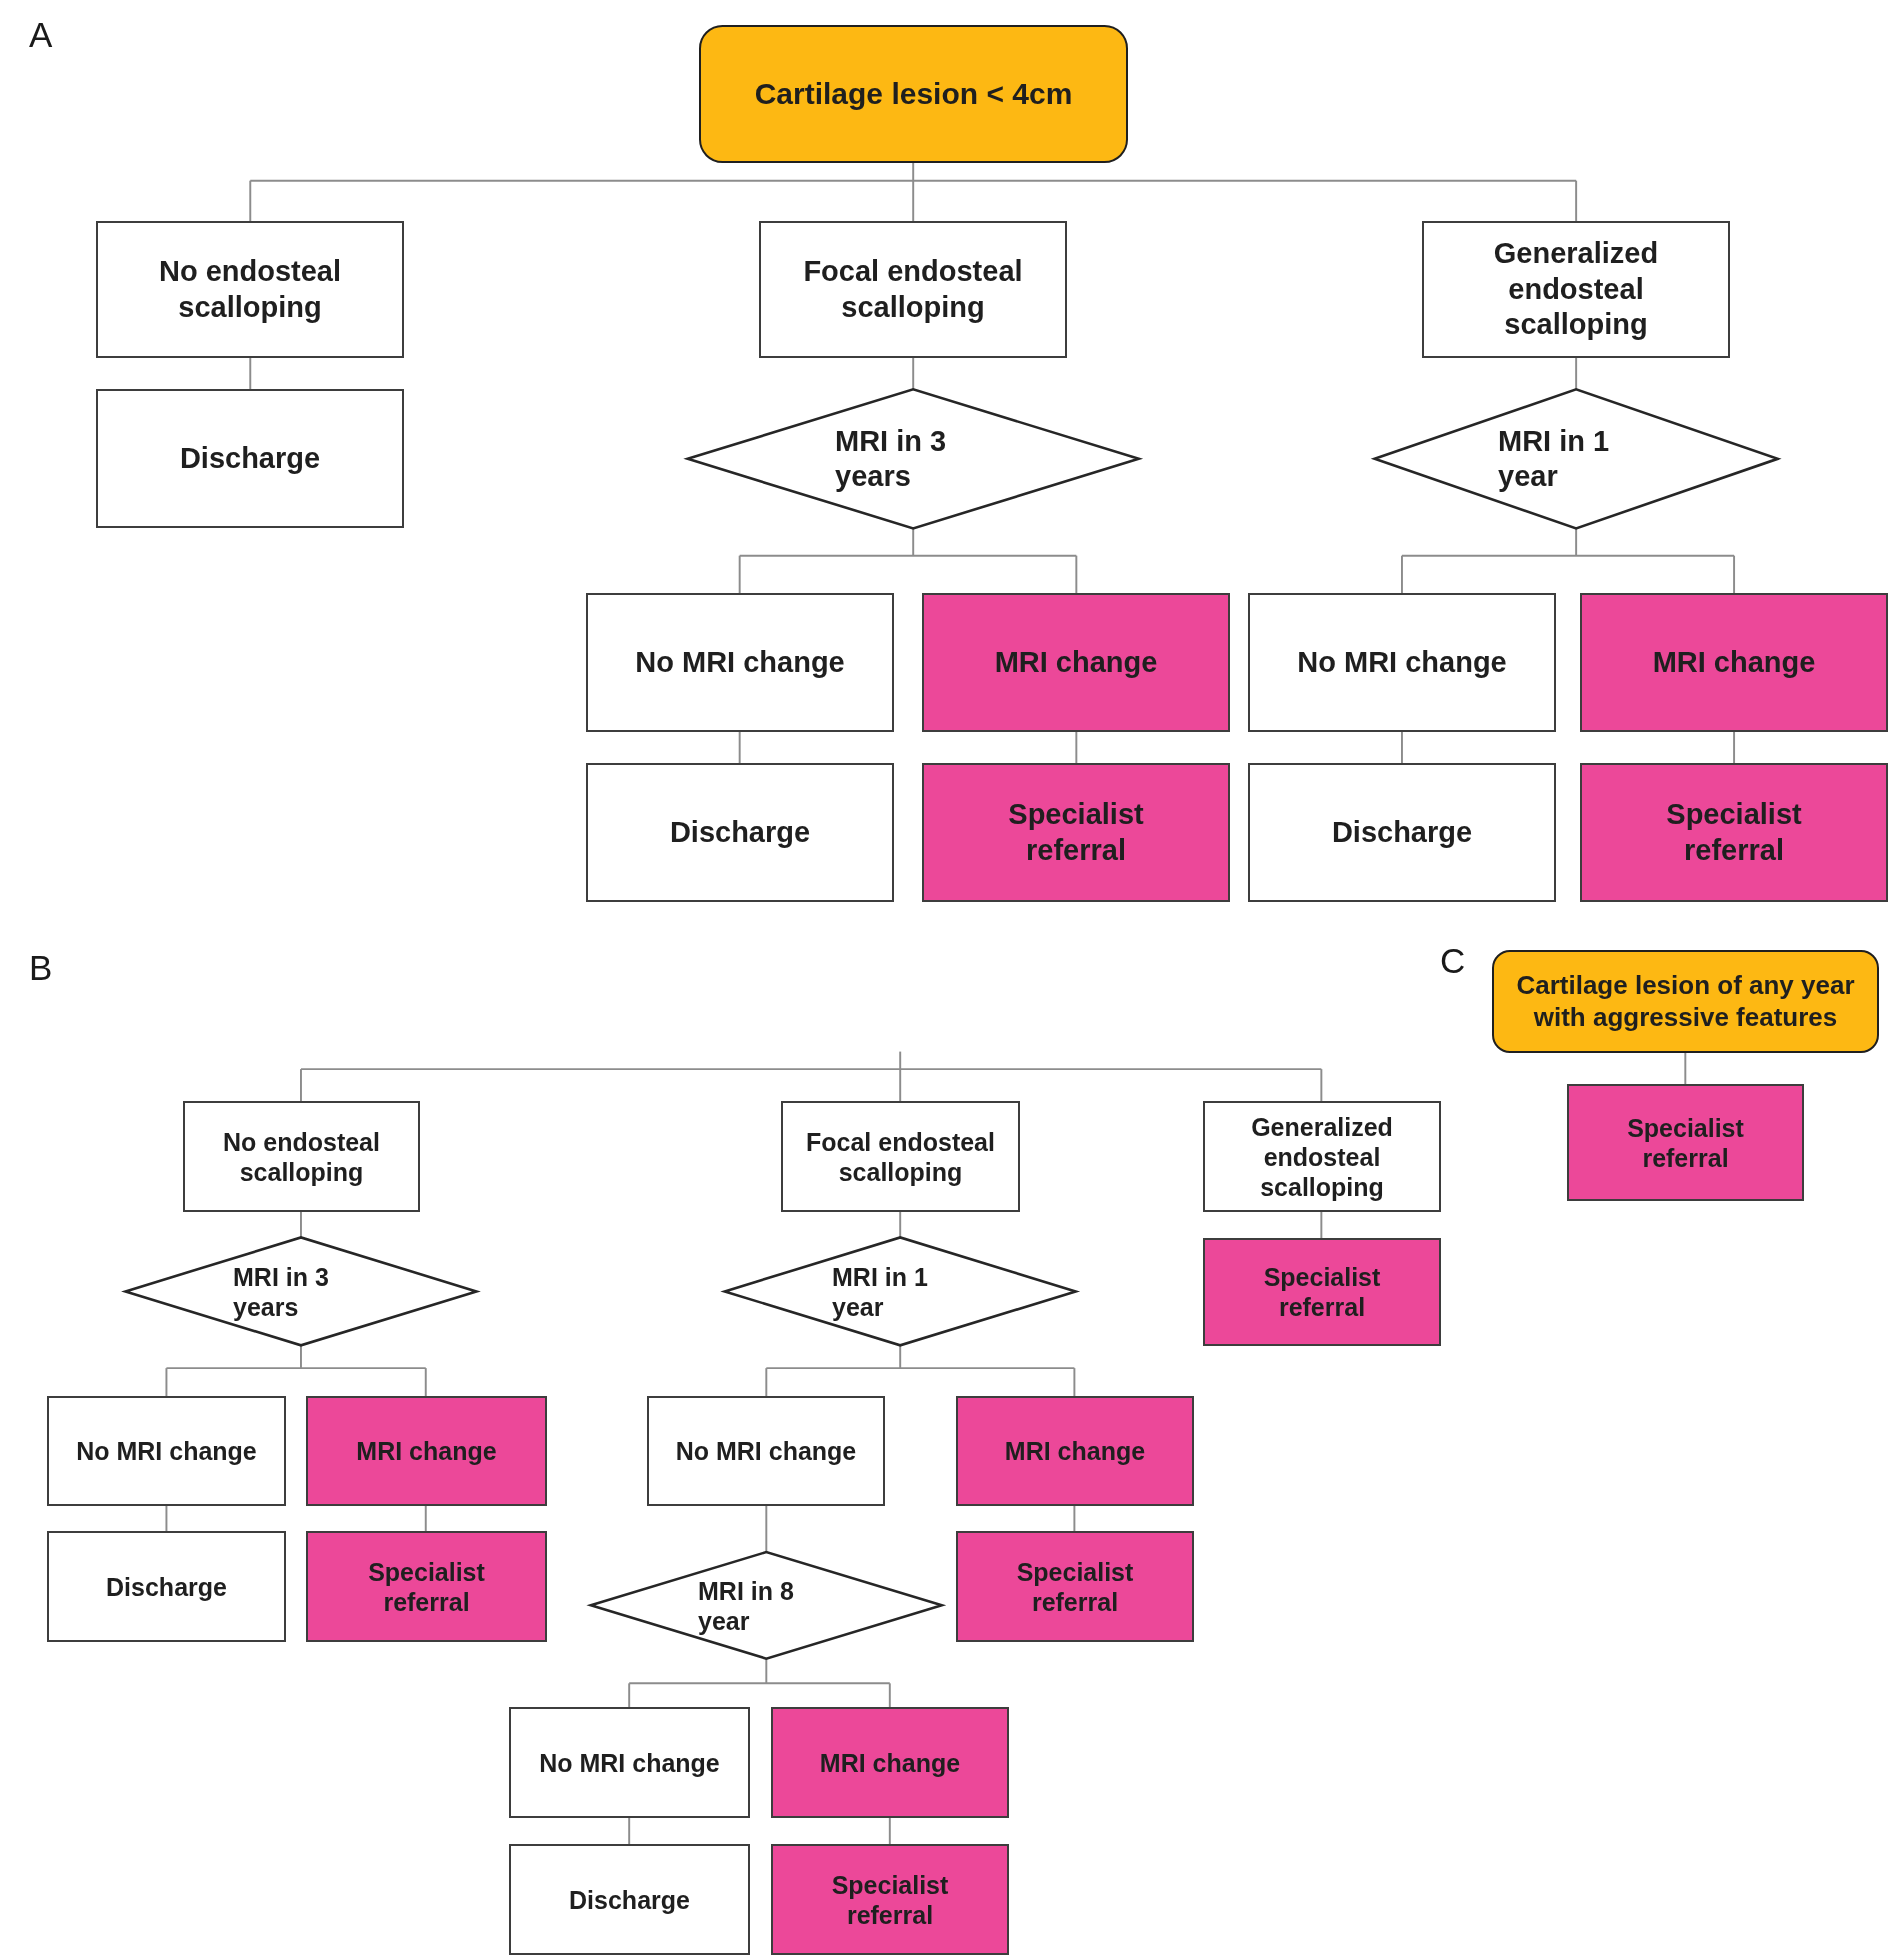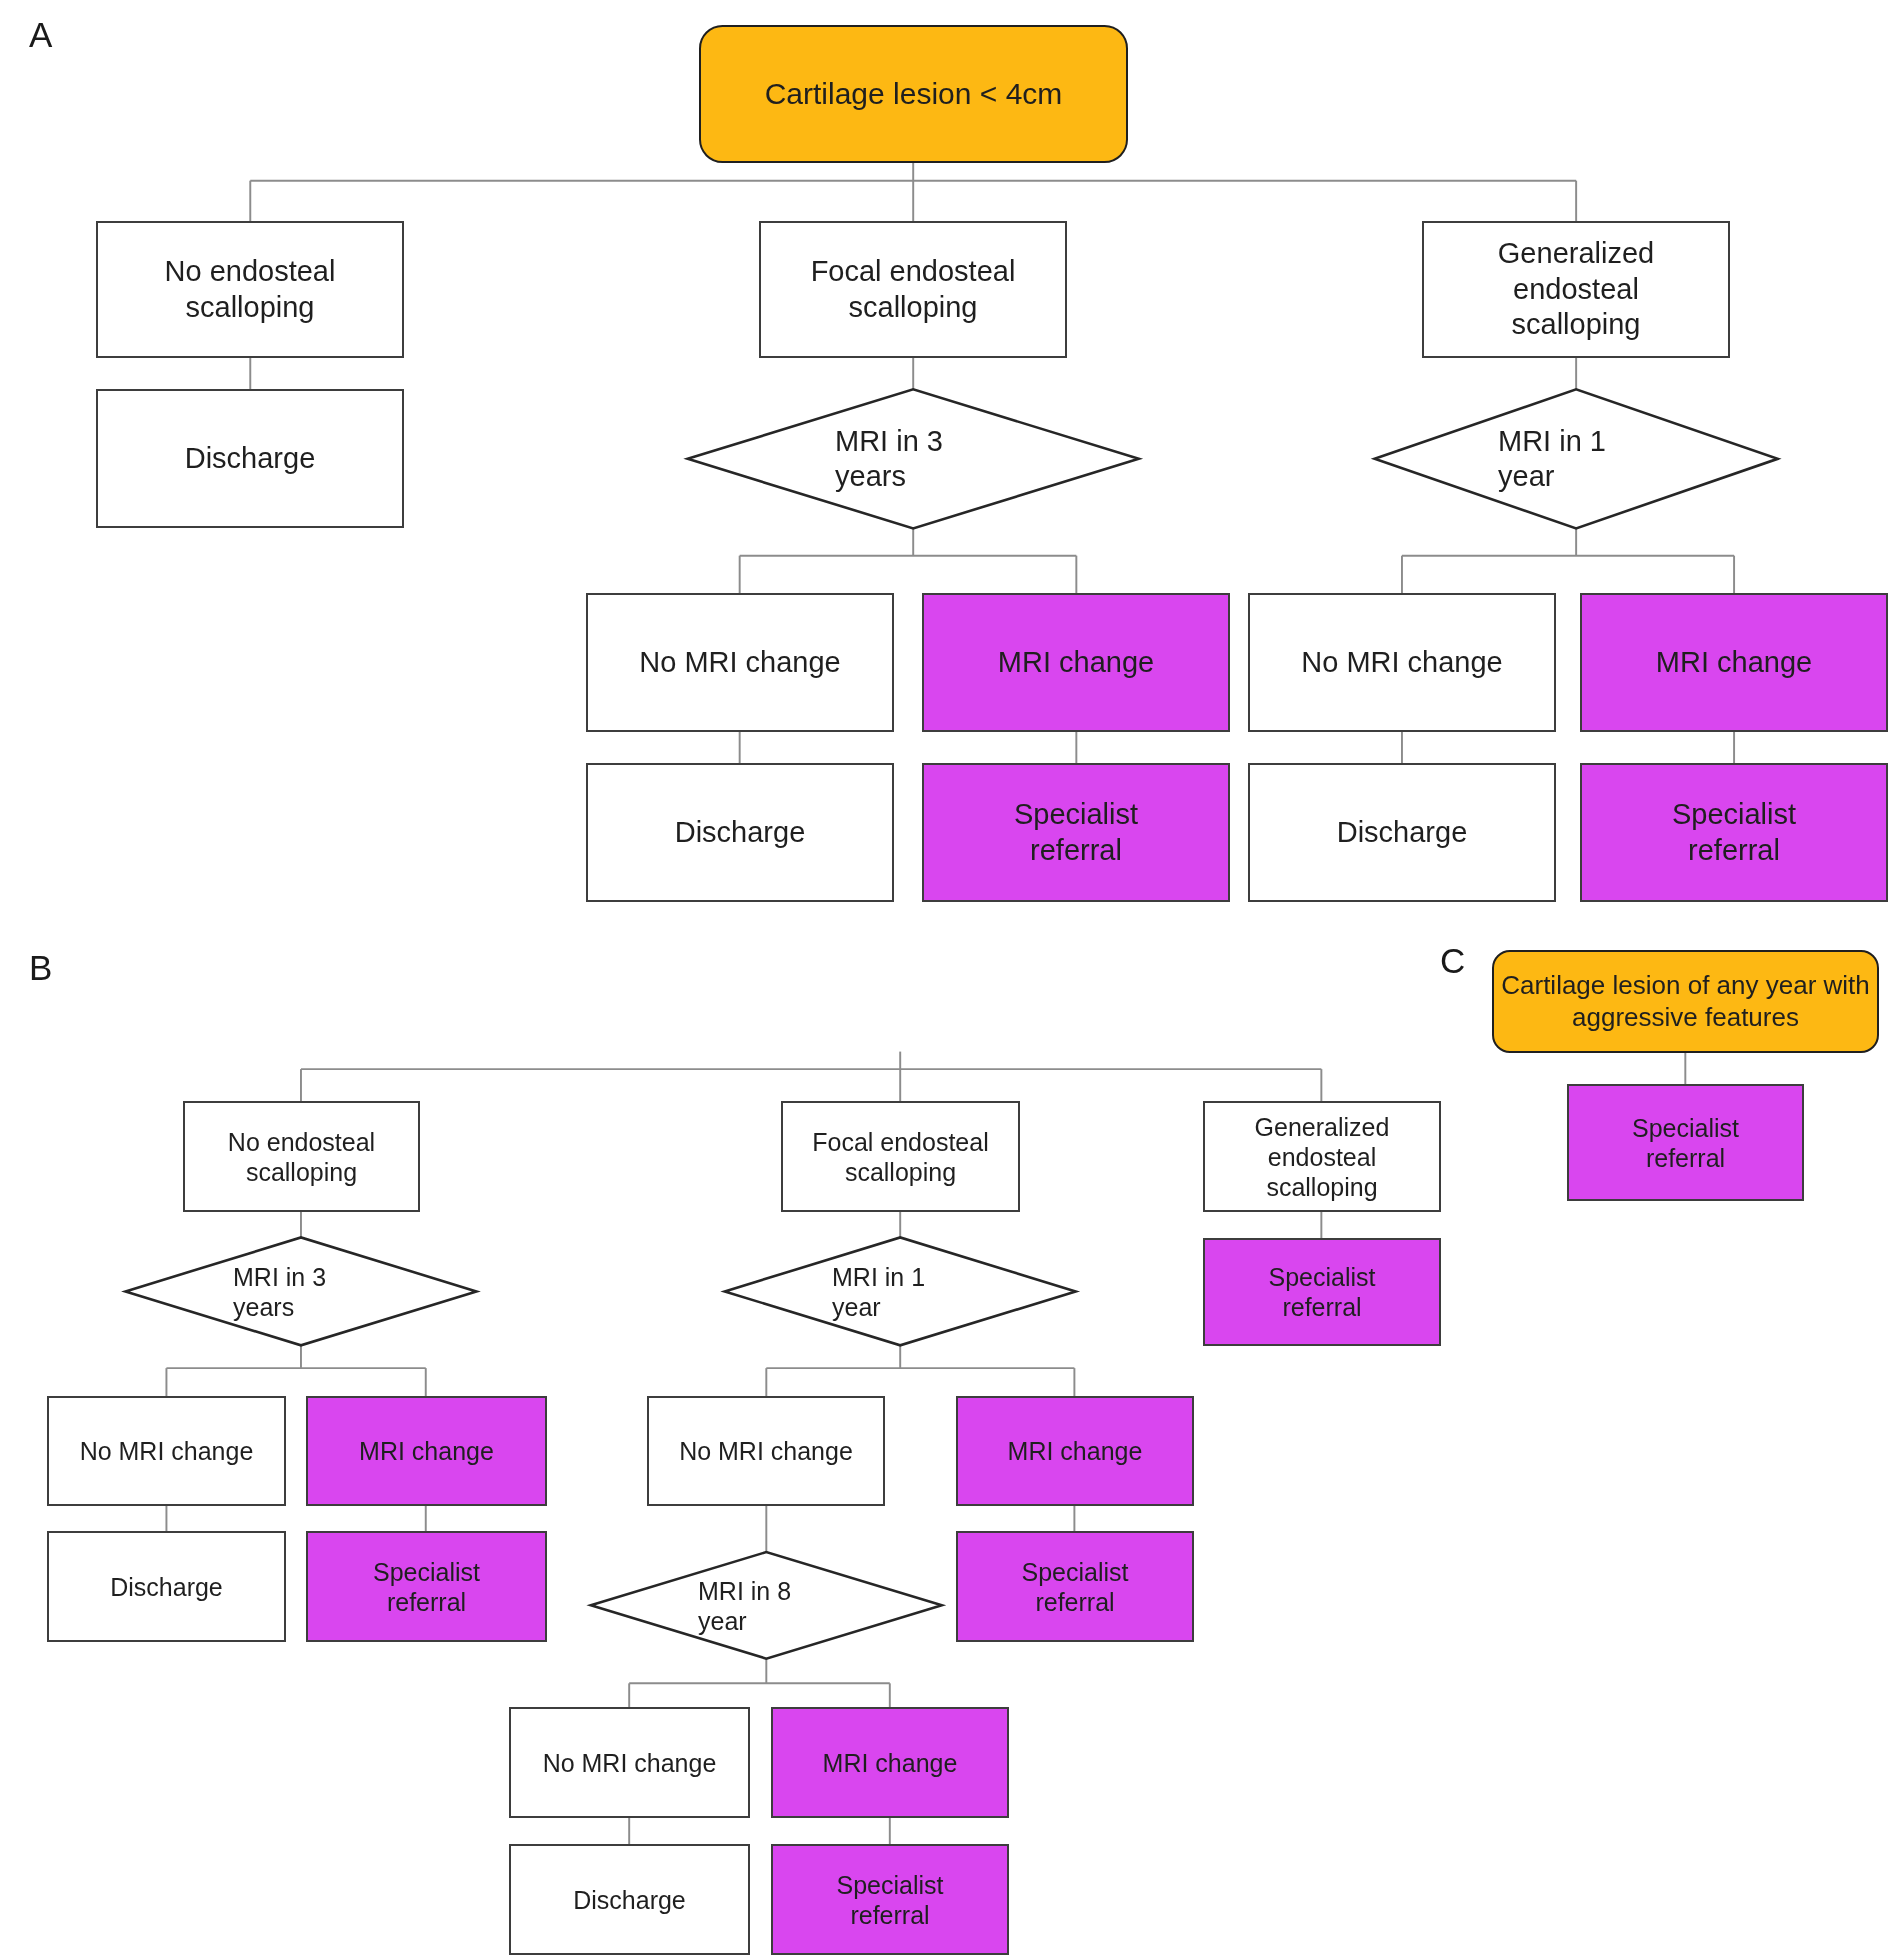--- a/index.html
+++ b/index.html
@@ -18,38 +18,38 @@
   .node{
     position:absolute;z-index:1;
     display:flex;align-items:center;justify-content:center;
     text-align:center;
     background:#ffffff;
     border:2.6px solid #3d3d3d;
     box-sizing:border-box;
     font-size:29px;line-height:1.22;
     padding:0 6.5px;
   }
-  .node.yellow{background:#d946ef;}
+  .node.yellow{background:#ec4899;}
   .node.root{
     background:#FDB813;
     border:2.6px solid #1f1f1f;
     border-radius:23.4px;
     font-size:30px;
   }
   .node.root.small-root{border-radius:18px;font-size:26px;}
   .node.small{font-size:25px;line-height:1.2;}
   .dtext{
     position:absolute;z-index:1;
     display:flex;align-items:center;justify-content:center;
     text-align:left;
     font-size:29px;line-height:1.2;
     background:transparent;
   }
   .dtext.small{font-size:25px;}
-  .nt{display:inline-block;}
+  .nt{display:inline-block;font-weight:bold;}
   .nt.narrow{max-width:215px;}
   .nt.narrow-b{max-width:195px;}
   .nt.narrow-sm{max-width:182px;}
 </style>
 </head>
 <body>
 
 <div id="canvas">
 
   <svg id="wires" width="1894" height="1955" viewBox="0 0 2914 3008">

